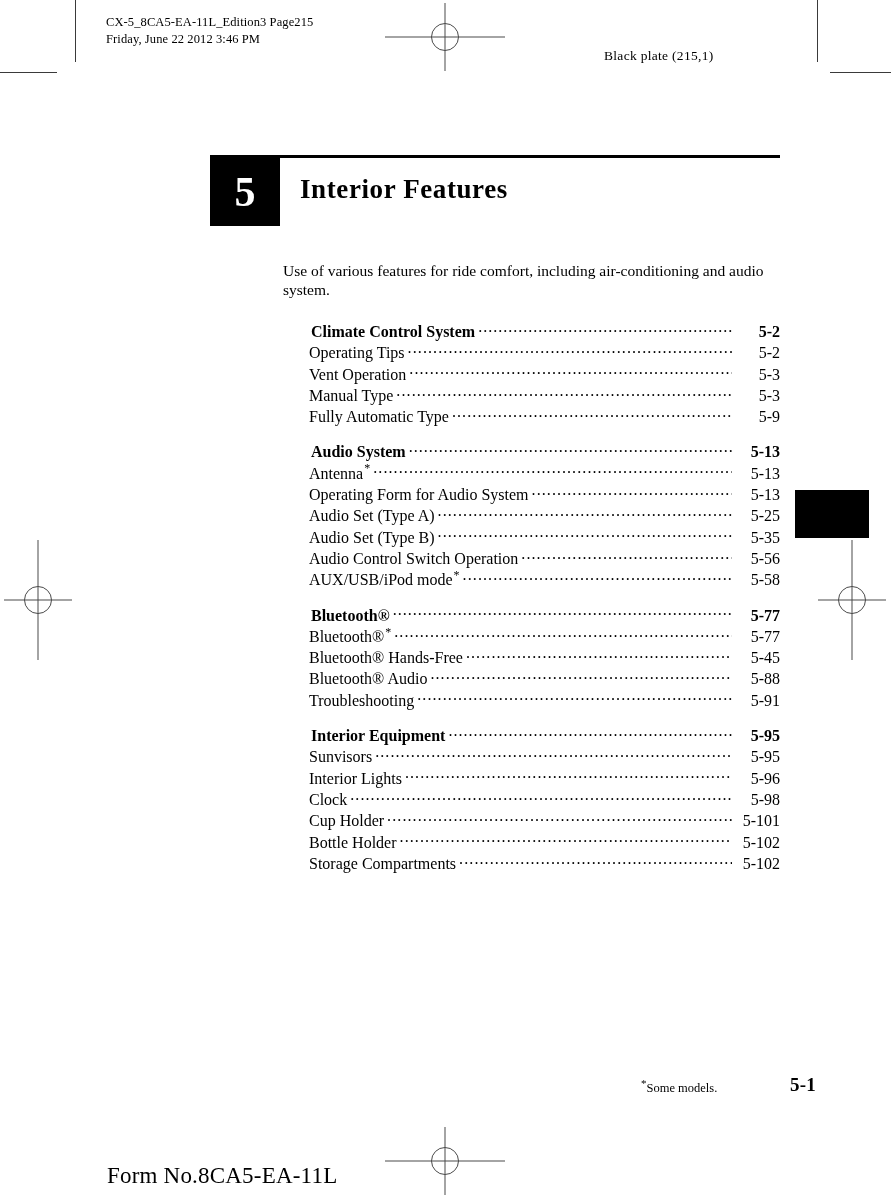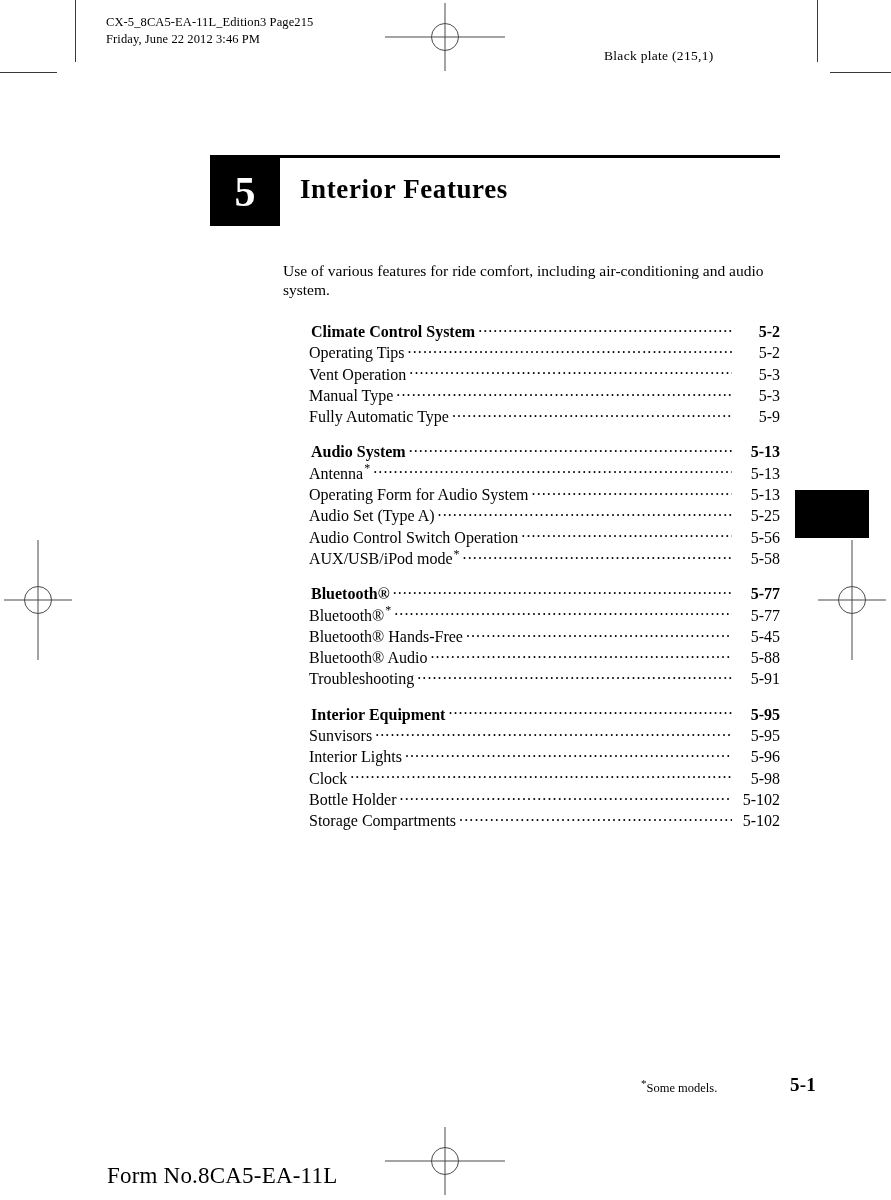--- a/index.html
+++ b/index.html
@@ -286,20 +286,25 @@
         <span class="toc-label">Operating Form for Audio System</span>
         <span class="toc-dots"></span>
         <span class="toc-page">5-13</span>
       </div>
       <div class="toc-row sub">
         <span class="toc-label">Audio Set (Type A)</span>
         <span class="toc-dots"></span>
         <span class="toc-page">5-25</span>
       </div>
       <div class="toc-row sub">
+        <span class="toc-label">Audio Set (Type B)</span>
+        <span class="toc-dots"></span>
+        <span class="toc-page">5-35</span>
+      </div>
+      <div class="toc-row sub">
         <span class="toc-label">Audio Control Switch Operation</span>
         <span class="toc-dots"></span>
         <span class="toc-page">5-56</span>
       </div>
       <div class="toc-row sub">
         <span class="toc-label">AUX/USB/iPod mode<span class="ast">*</span></span>
         <span class="toc-dots"></span>
         <span class="toc-page">5-58</span>
       </div>
     </div>
@@ -345,20 +350,25 @@
         <span class="toc-label">Interior Lights</span>
         <span class="toc-dots"></span>
         <span class="toc-page">5-96</span>
       </div>
       <div class="toc-row sub">
         <span class="toc-label">Clock</span>
         <span class="toc-dots"></span>
         <span class="toc-page">5-98</span>
       </div>
       <div class="toc-row sub">
+        <span class="toc-label">Cup Holder</span>
+        <span class="toc-dots"></span>
+        <span class="toc-page">5-101</span>
+      </div>
+      <div class="toc-row sub">
         <span class="toc-label">Bottle Holder</span>
         <span class="toc-dots"></span>
         <span class="toc-page">5-102</span>
       </div>
       <div class="toc-row sub">
         <span class="toc-label">Storage Compartments</span>
         <span class="toc-dots"></span>
         <span class="toc-page">5-102</span>
       </div>
     </div>

